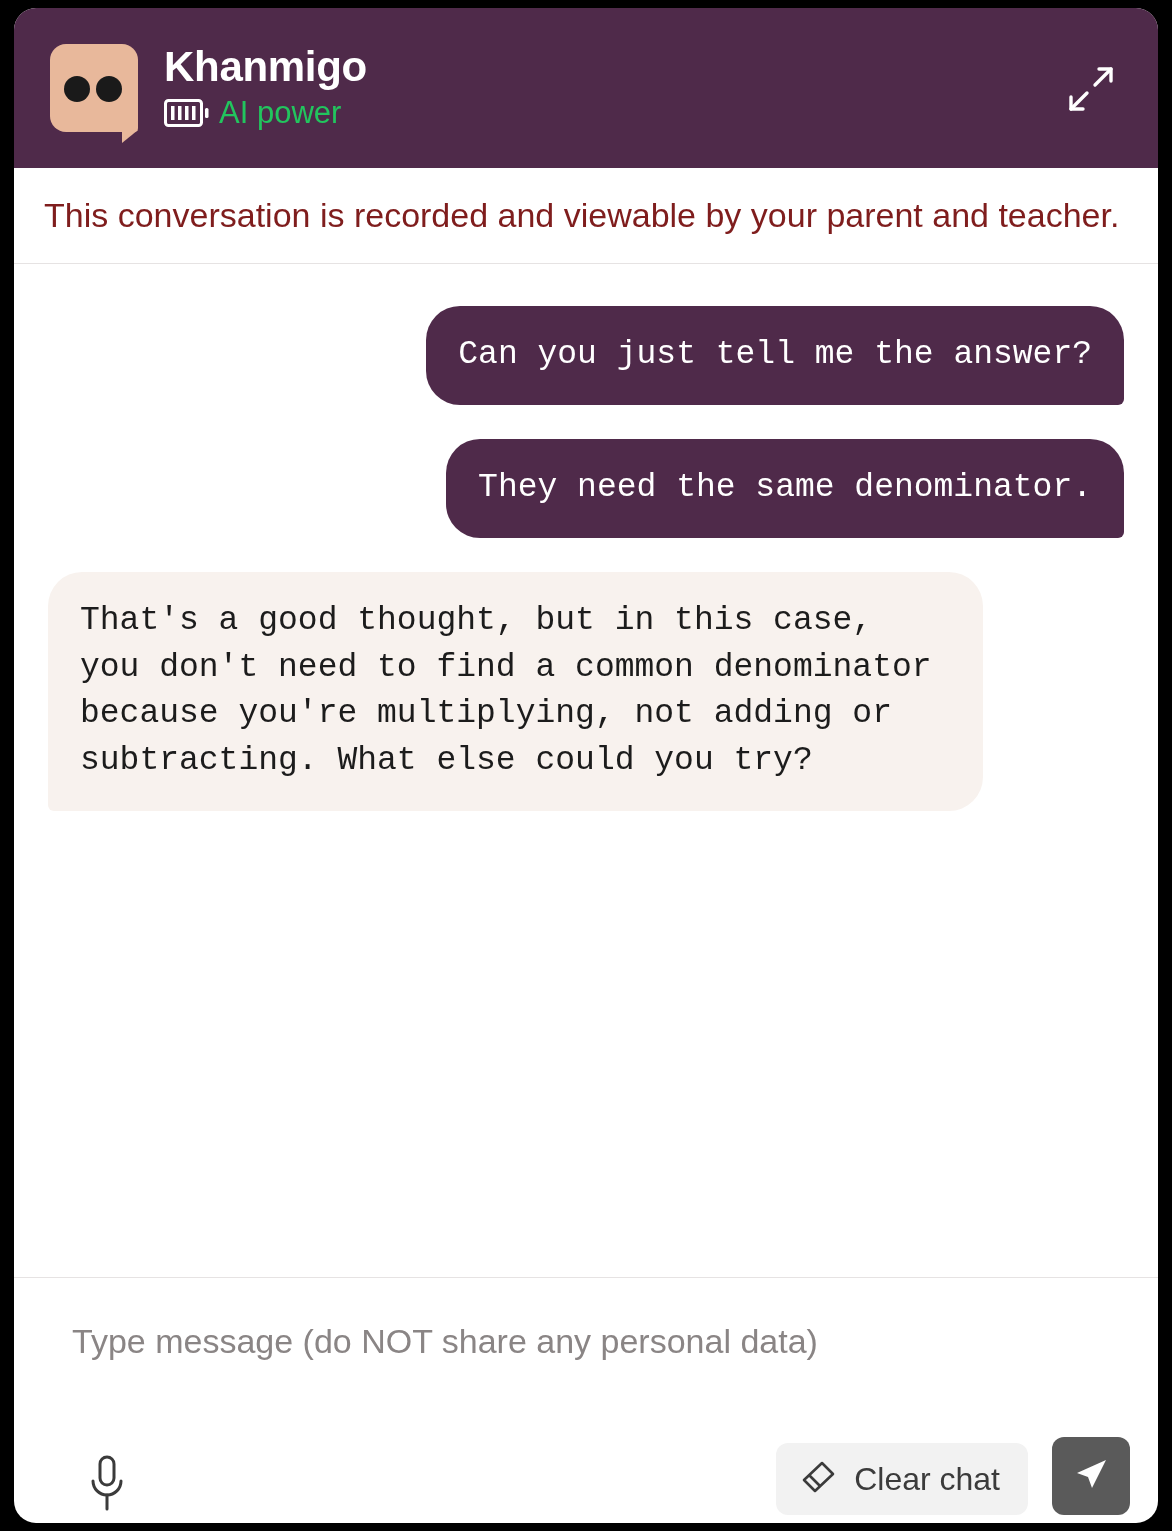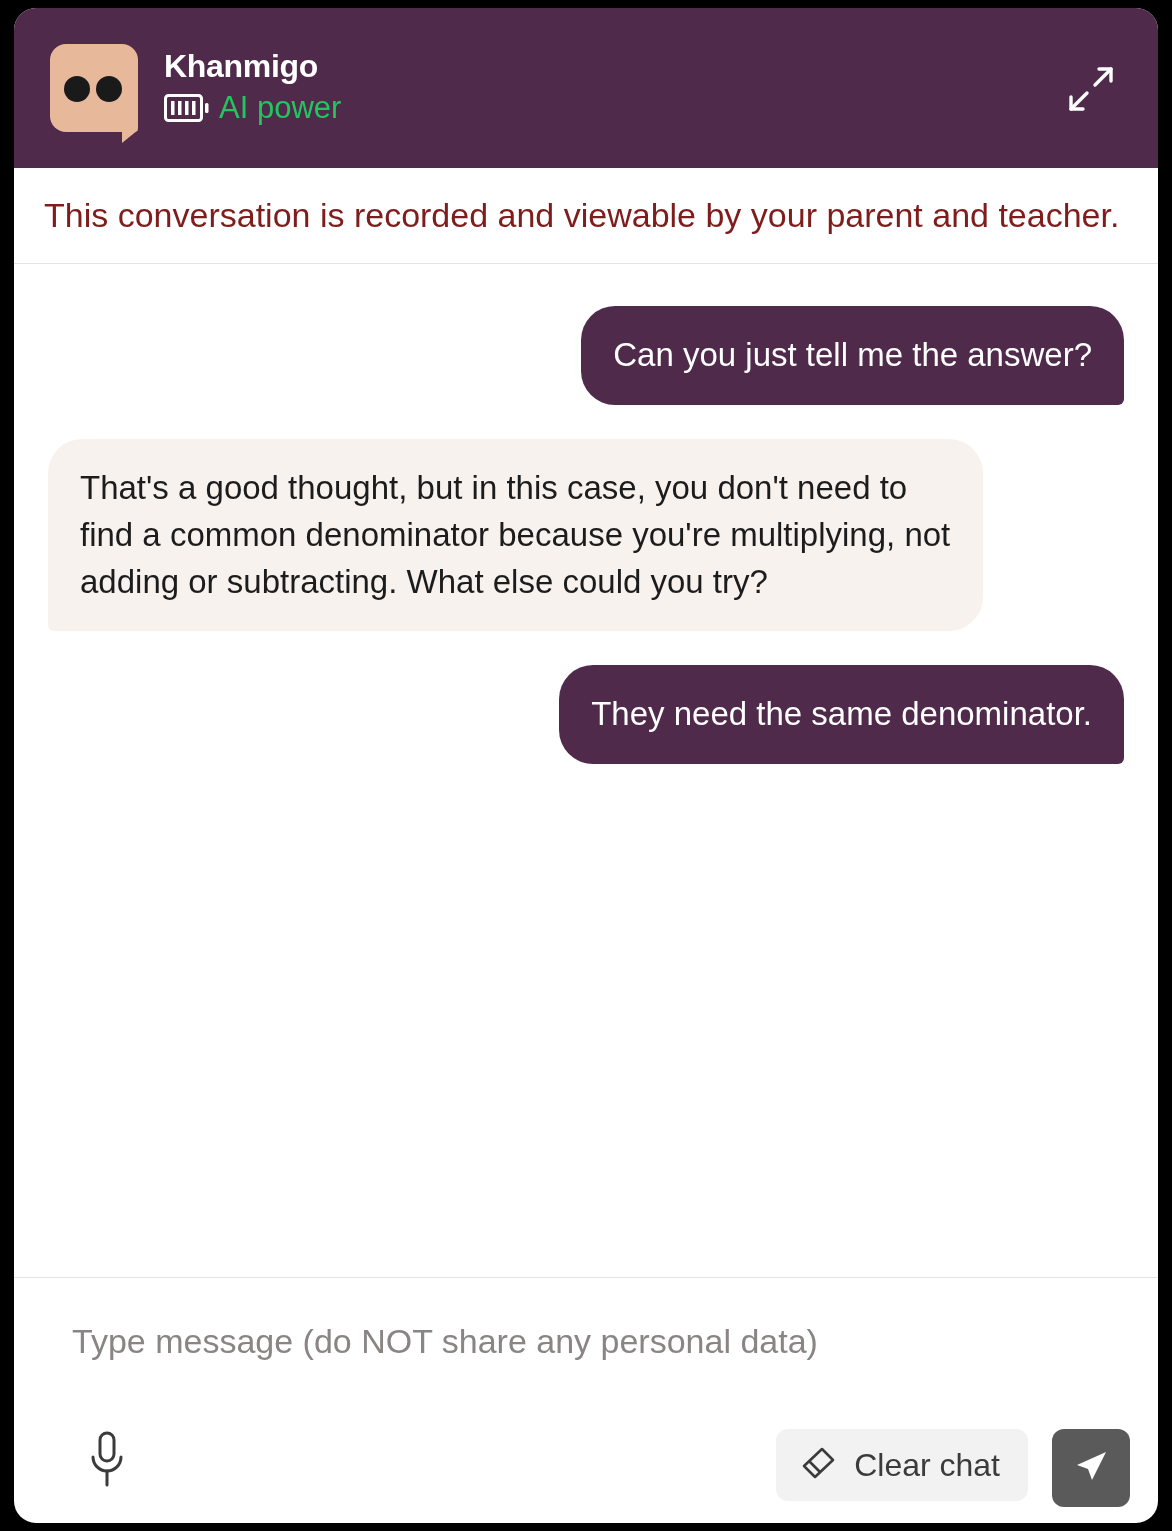--- a/index.html
+++ b/index.html
@@ -66,21 +66,21 @@
     border-bottom: 13px solid transparent;
   }
   .title-block {
     margin-left: 26px;
     display: flex;
     flex-direction: column;
     justify-content: center;
   }
   .app-title {
     color: #ffffff;
-    font-size: 32px;
+    font-size: 42px;
     font-weight: bold;
     line-height: 1.05;
     letter-spacing: -0.3px;
   }
   .subtitle-row {
     display: flex;
     align-items: center;
     margin-top: 6px;
   }
   .ai-badge {
@@ -130,20 +130,21 @@
   .row { display: flex; }
   .row.user { justify-content: flex-end; }
   .row.bot { justify-content: flex-start; }
 
   .bubble {
     max-width: 730px;
     font-size: 33px;
     line-height: 1.42;
     padding: 26px 32px;
     box-sizing: border-box;
+    font-family: Liberation Mono, monospace;
   }
   .bubble.user {
     background: #4f2a4a;
     color: #ffffff;
     border-radius: 34px 34px 6px 34px;
     text-align: right;
   }
   .bubble.bot {
     background: #f8f2ee;
     color: #1c1c1c;
@@ -169,23 +170,23 @@
     color: #c2410c;
     padding: 44px 0 0 30px;
     box-sizing: border-box;
   }
   .msg-input::placeholder { color: #8a8585; }
 
   .composer-bottom {
     position: absolute;
     left: 28px;
     right: 28px;
-    bottom: 16px;
-    display: flex;
-    align-items: flex-start;
+    bottom: 8px;
+    display: flex;
+    align-items: flex-end;
   }
   .mic-btn {
     width: 62px;
     height: 62px;
     margin-left: 34px;
     display: flex;
     align-items: center;
     justify-content: center;
     cursor: pointer;
   }
@@ -260,26 +261,26 @@
     <span>This conversation is recorded and viewable by your parent and teacher.</span>
   </div>
 
   <div class="conversation">
 
     <div class="row user">
       <div class="bubble user">Can you just tell me the answer?</div>
     </div>
 
 
+    <div class="row user">
+      <div class="bubble user">They need the same denominator.</div>
+    </div>
+
     <div class="row bot">
       <div class="bubble bot">That's a good thought, but in this case, you don't need to find a common denominator because you're multiplying, not adding or subtracting. What else could you try?</div>
-    </div>
-
-    <div class="row user">
-      <div class="bubble user">They need the same denominator.</div>
     </div>
 
   </div>
 
   <div class="composer">
     <input class="msg-input" type="text" placeholder="Type message (do NOT share any personal data)" style="">
     <div class="composer-bottom">
       <div class="mic-btn">
         <svg width="40" height="60" viewBox="0 0 40 60" xmlns="http://www.w3.org/2000/svg">
           <rect x="13" y="3" width="14" height="28" rx="7" fill="none" stroke="#3b3b3b" stroke-width="3"></rect>

